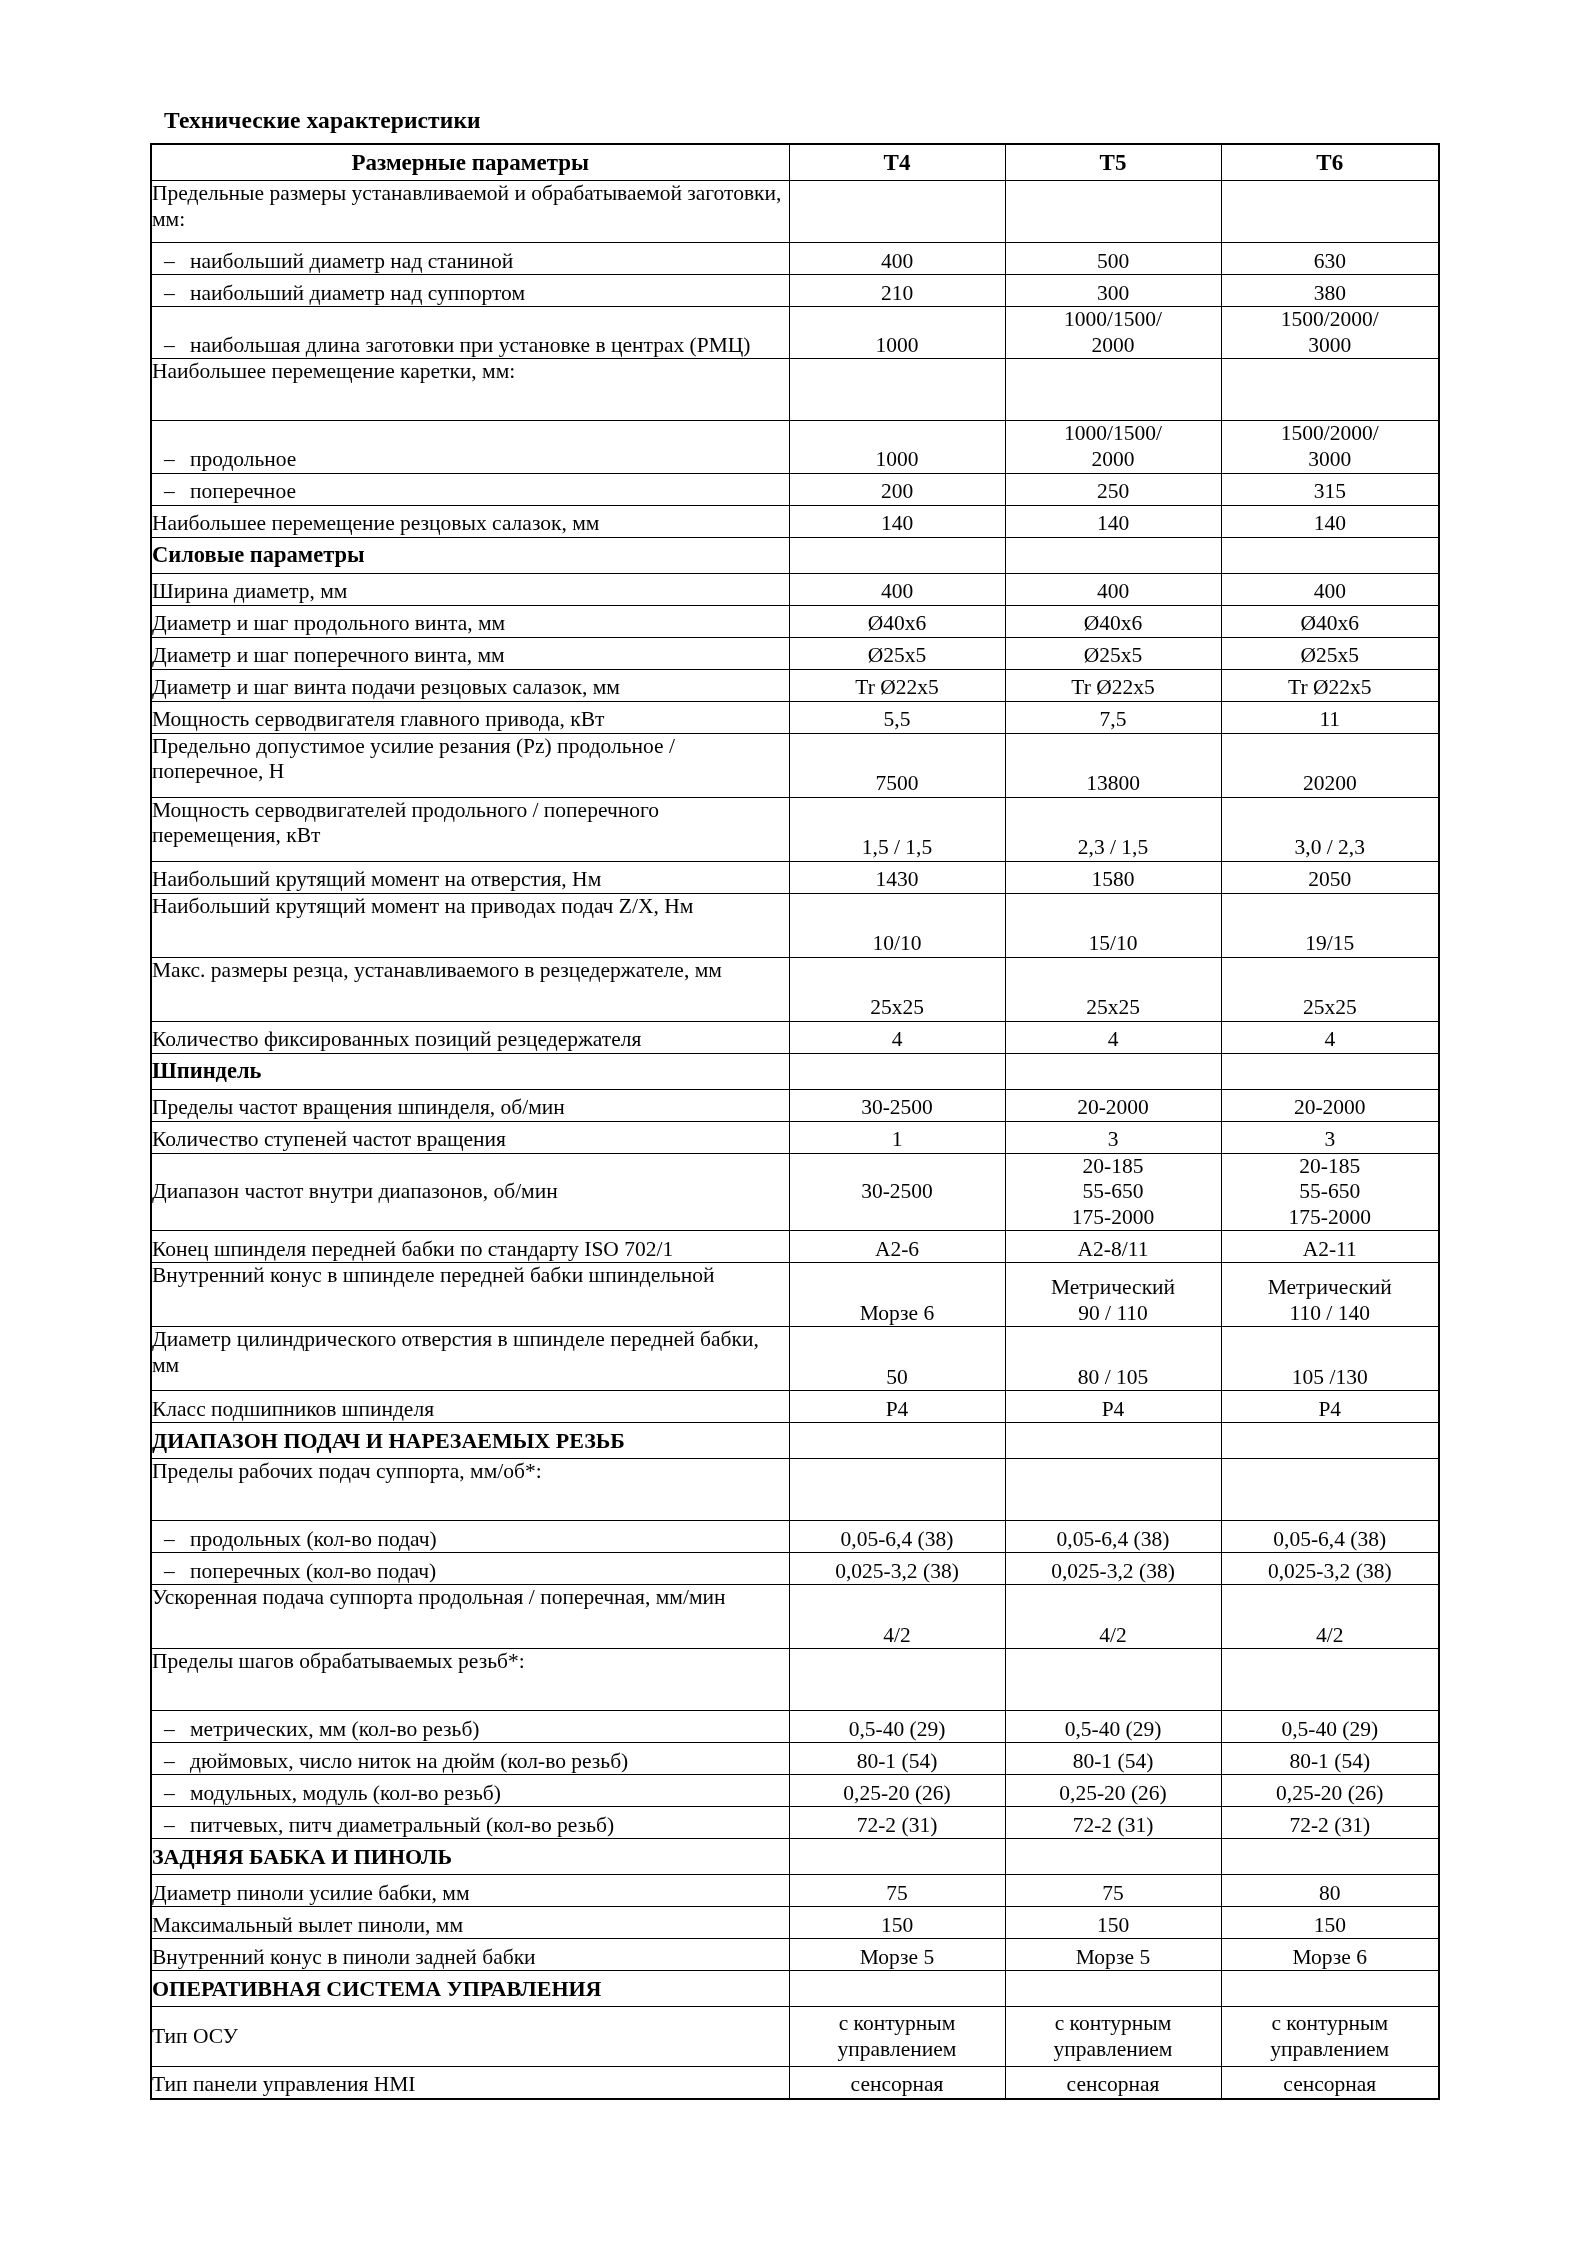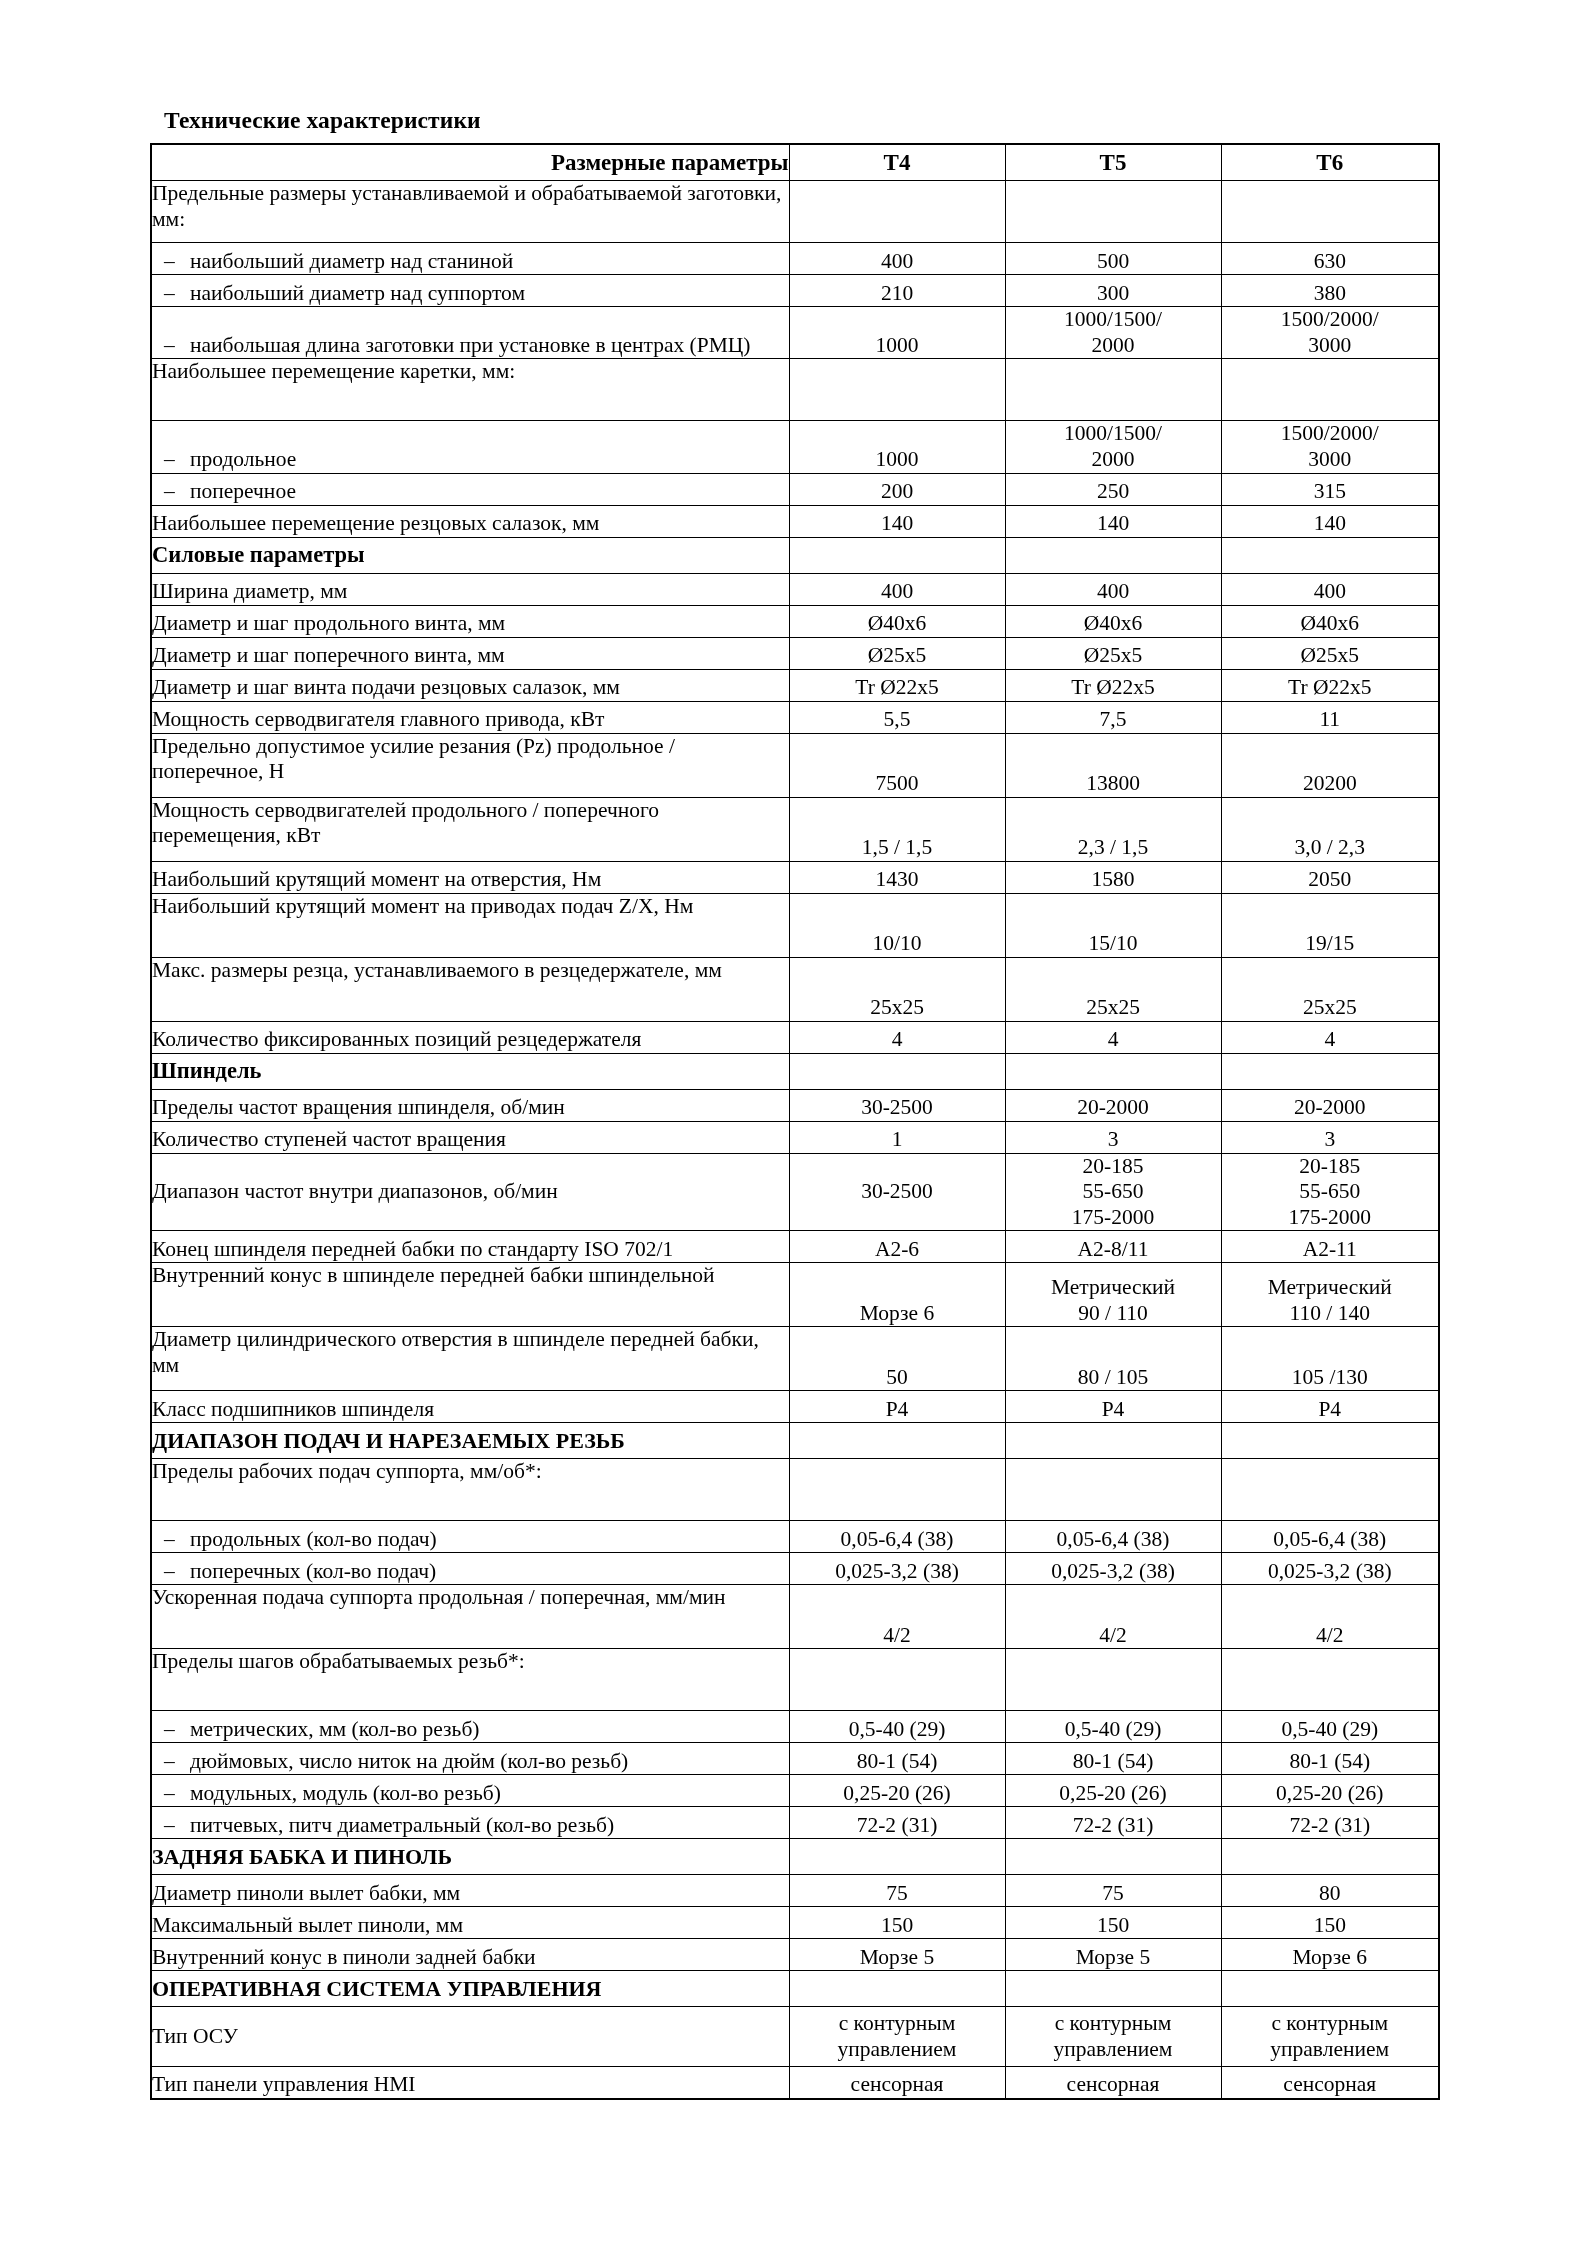--- a/index.html
+++ b/index.html
@@ -67,21 +67,21 @@
     white-space: pre-line;
   }
   
   tr.hdr td {
     font-weight: bold;
     font-size: 23px;
     vertical-align: middle;
     padding-top: 4px;
     padding-bottom: 4px;
   }
-  tr.hdr td.cell-name { text-align: right; }
+  tr.hdr td.cell-name { text-align: center; }
   tr.hdr td.cell-val  { text-align: center; vertical-align: middle; }
 
   
   tr.section td.cell-name {
     font-weight: bold;
     font-size: 22.5px;
     padding-top: 3px;
     padding-bottom: 3px;
     vertical-align: middle;
   }
@@ -393,21 +393,21 @@
           <td class="cell-val">72-2 (31)</td>
           <td class="cell-val">72-2 (31)</td>
         </tr>
         <tr class="section-caps" style="height: 36px;">
           <td class="cell-name">ЗАДНЯЯ БАБКА И ПИНОЛЬ</td>
           <td class="cell-val"></td>
           <td class="cell-val"></td>
           <td class="cell-val"></td>
         </tr>
         <tr style="height: 32px;">
-          <td class="cell-name">Диаметр пиноли вылет бабки, мм</td>
+          <td class="cell-name">Диаметр пиноли усилие бабки, мм</td>
           <td class="cell-val">75</td>
           <td class="cell-val">75</td>
           <td class="cell-val">80</td>
         </tr>
         <tr style="height: 32px;">
           <td class="cell-name">Максимальный вылет пиноли, мм</td>
           <td class="cell-val">150</td>
           <td class="cell-val">150</td>
           <td class="cell-val">150</td>
         </tr>

